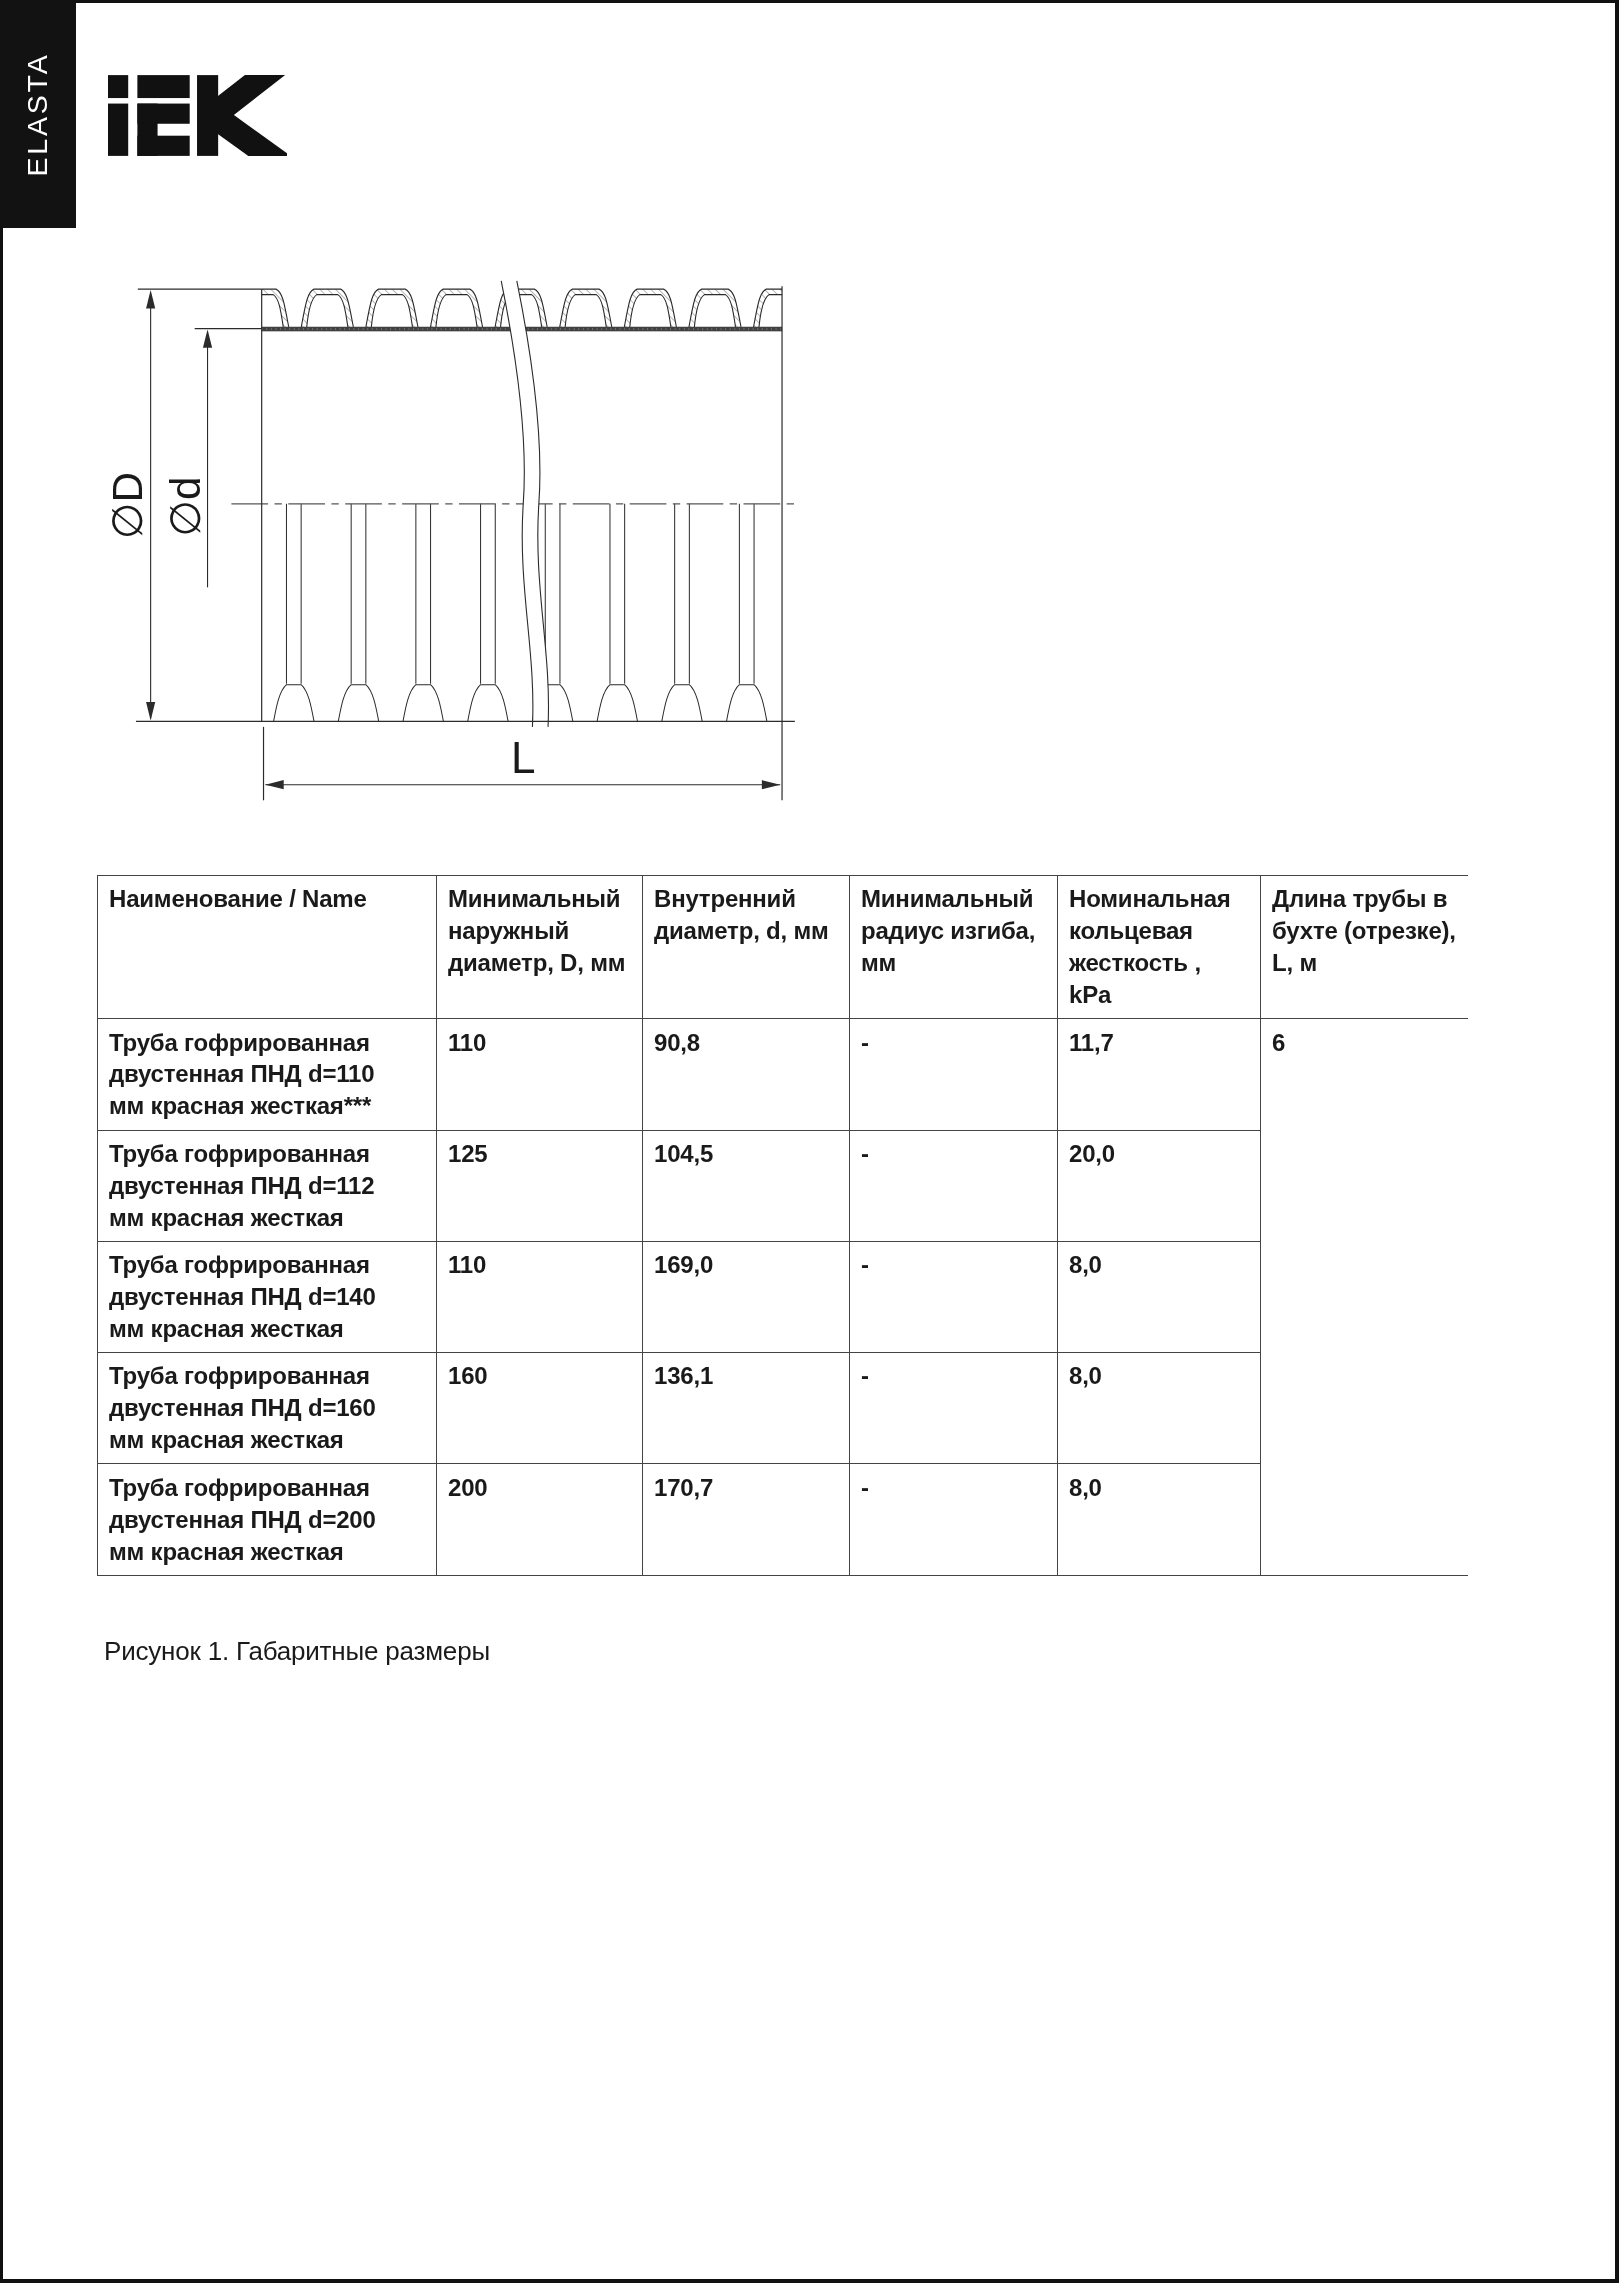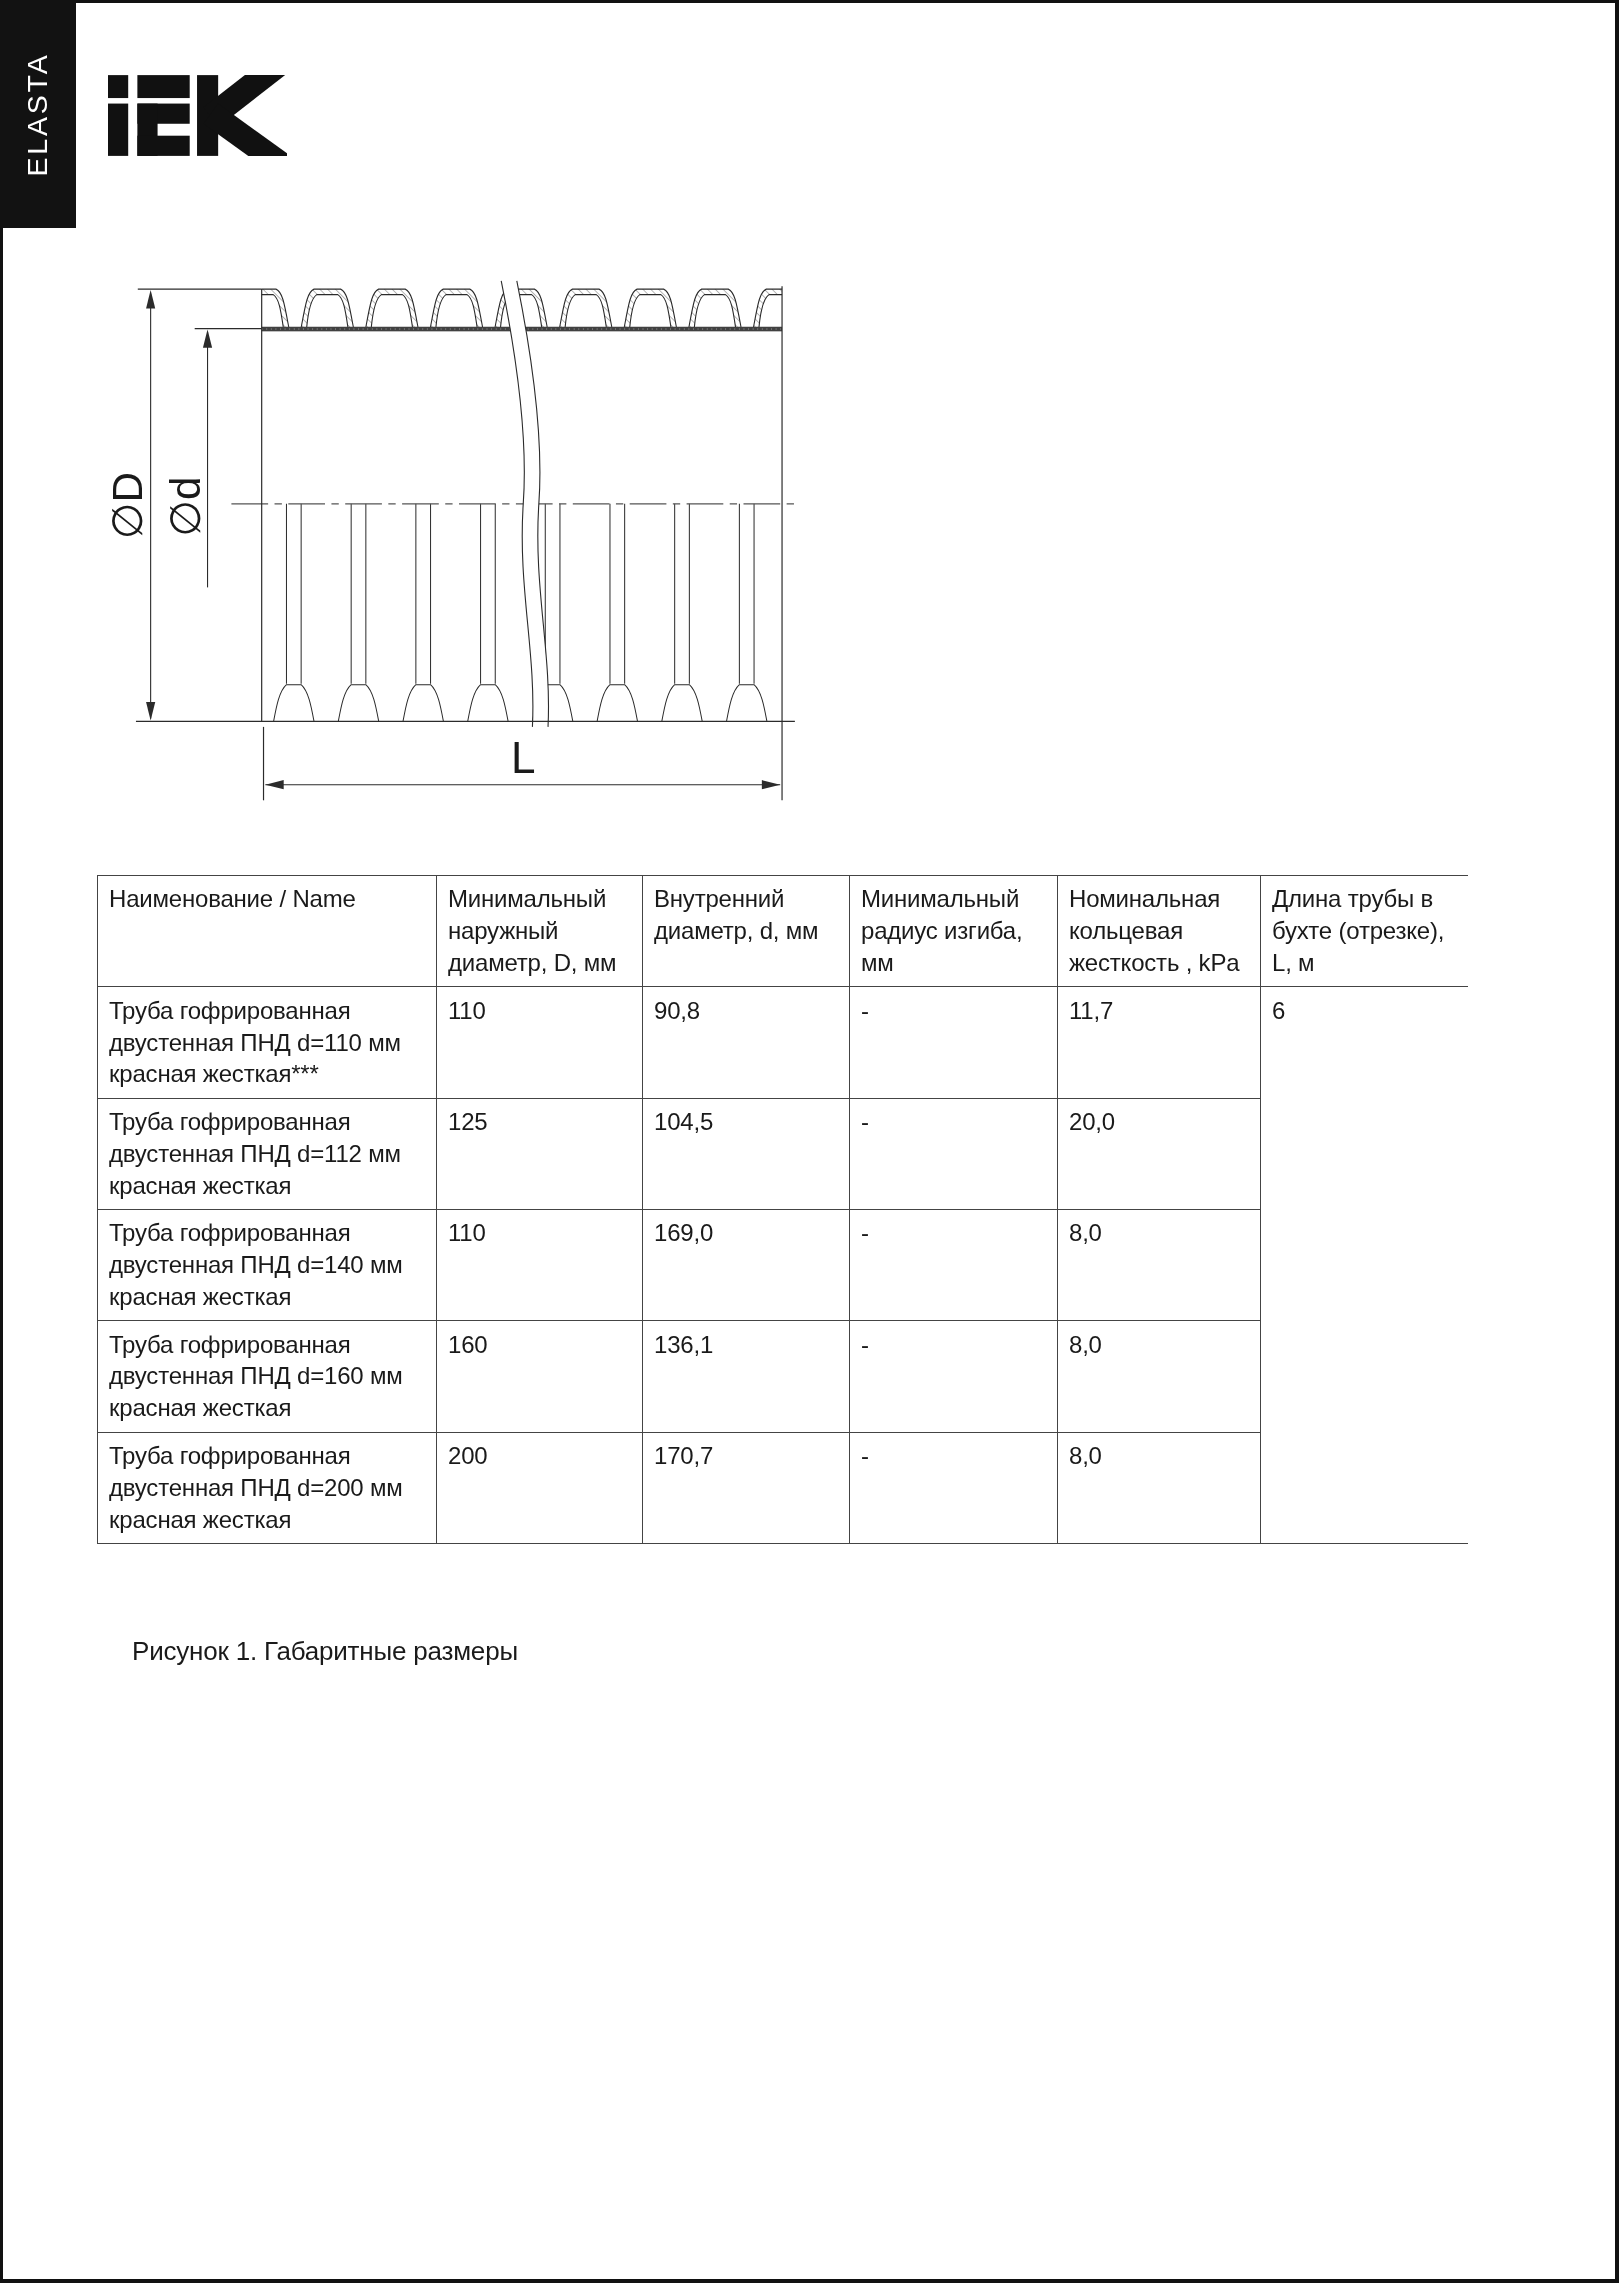--- a/index.html
+++ b/index.html
@@ -35,35 +35,35 @@
     position:absolute;left:97px;top:875px;
     border-collapse:collapse;table-layout:fixed;
     width:1369px;
     font-size:24px;line-height:1.33;letter-spacing:-0.2px;
     color:#1a1a1a;
   }
   .spec-table th,.spec-table td{
     border:0.9px solid #444;
     vertical-align:top;text-align:left;
     padding:7.3px 11px;
-    font-weight:normal;
+    font-weight:bold;
     overflow:hidden;
   }
   .spec-table col.c1{width:339px;}
   .spec-table col.c2{width:206px;}
   .spec-table col.c3{width:207px;}
   .spec-table col.c4{width:208px;}
   .spec-table col.c5{width:203px;}
   .spec-table col.c6{width:207px;}
   .spec-table .name-cell{padding-right:27.5px;}
   .spec-table .no-right{border-right:none;}
 
   .figure-caption{
     position:absolute;left:104px;top:1636px;
-    font-size:26px;color:#1a1a1a;letter-spacing:-0.2px;margin-left:28px;
+    font-size:26px;color:#1a1a1a;letter-spacing:-0.2px;
   }
 </style>
 </head>
 <body>
 
 <div class="page">
 
   <div class="frame-top"></div>
   <div class="frame-left"></div>
   <div class="frame-right"></div>

